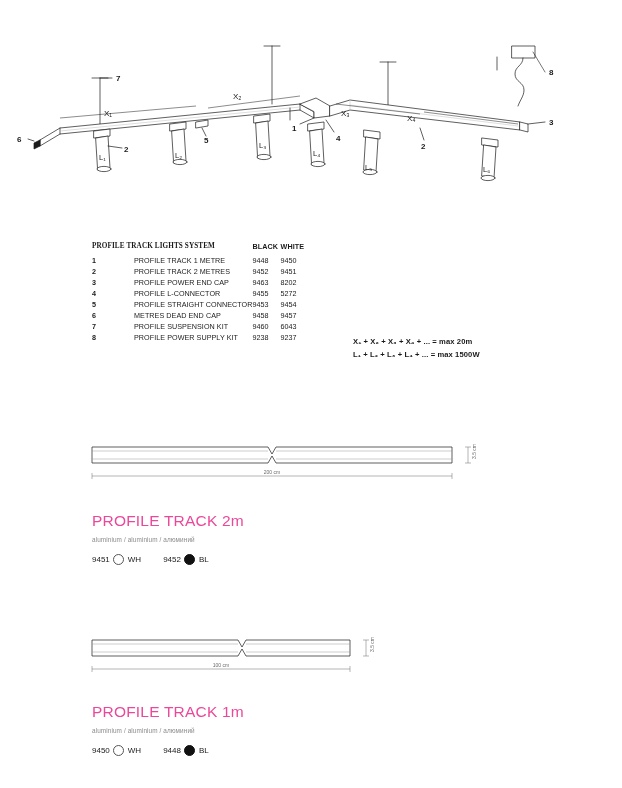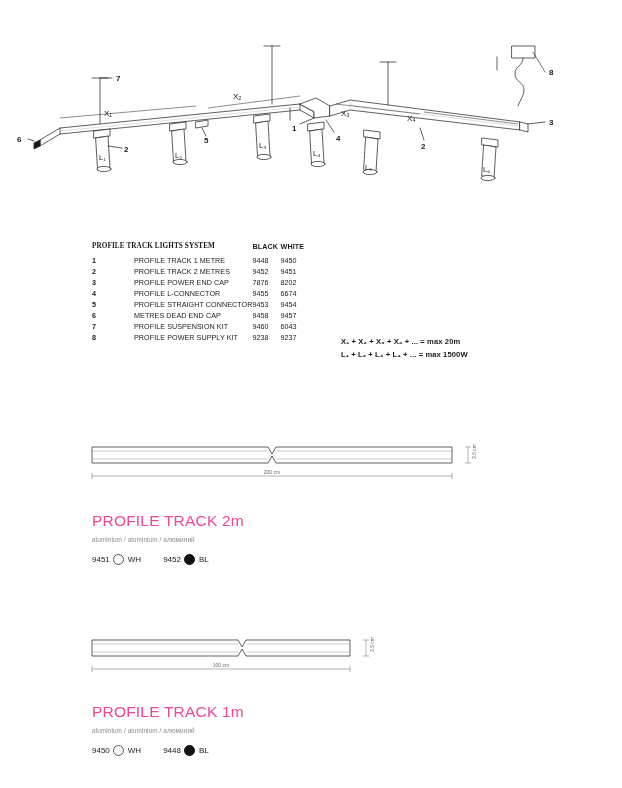--- a/index.html
+++ b/index.html
@@ -53,21 +53,21 @@
   }
   .col-name { width: 138px; font-family: Liberation Serif, serif; }
   .col-black { width: 38px; }
   .col-white { width: 38px; }
   .idx { font-weight: bold; margin-right: 2px; }
   .pname { font-weight: normal; letter-spacing: 0.05px; padding-left: 36px; }
 
   
   #formulas {
     position: absolute;
-    left: 341px;
+    left: 353px;
     top: 336px;
     font-size: 7.6px;
     font-weight: bold;
     line-height: 1.65;
     letter-spacing: 0.1px;
   }
 
   
   .product {
     position: absolute;
@@ -243,27 +243,27 @@
         <td>9448</td>
         <td>9450</td>
       </tr>
       <tr>
         <td><span class="idx">2</span><span class="pname">PROFILE TRACK 2 METRES</span></td>
         <td>9452</td>
         <td>9451</td>
       </tr>
       <tr>
         <td><span class="idx">3</span><span class="pname">PROFILE POWER END CAP</span></td>
-        <td>7876</td>
+        <td>9463</td>
         <td>8202</td>
       </tr>
       <tr>
         <td><span class="idx">4</span><span class="pname">PROFILE L-CONNECTOR</span></td>
         <td>9455</td>
-        <td>6674</td>
+        <td>5272</td>
       </tr>
       <tr>
         <td><span class="idx">5</span><span class="pname">PROFILE STRAIGHT CONNECTOR</span></td>
         <td>9453</td>
         <td>9454</td>
       </tr>
       <tr>
         <td><span class="idx">6</span><span class="pname">METRES DEAD END CAP</span></td>
         <td>9458</td>
         <td>9457</td>

